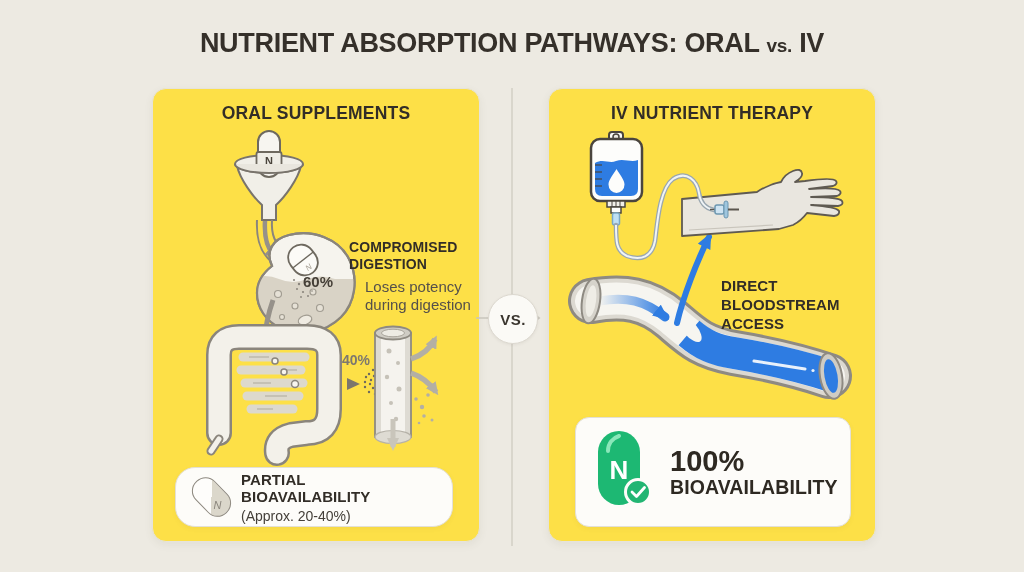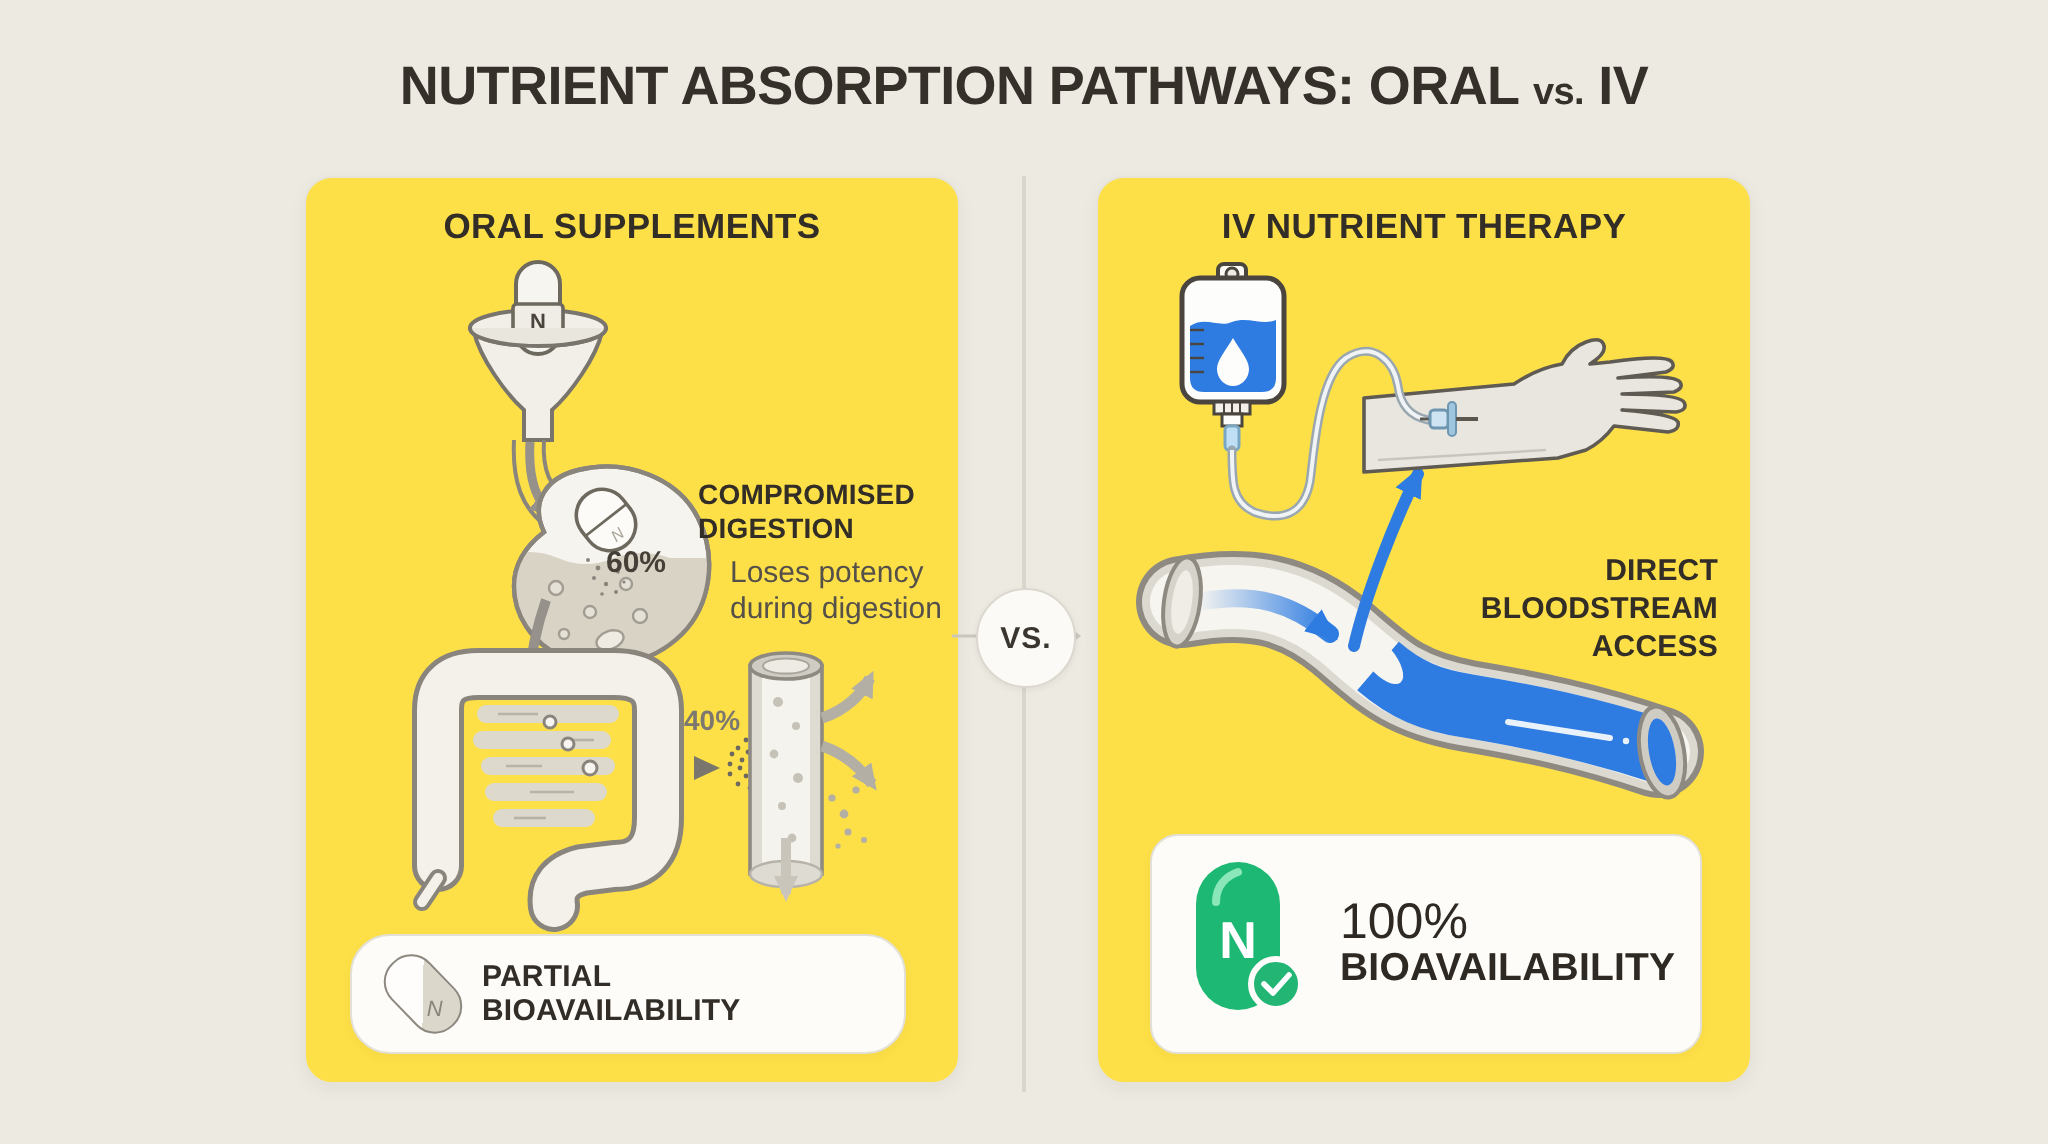--- a/index.html
+++ b/index.html
@@ -21,21 +21,21 @@
   .panel.left  { left:152px; }
   .panel.right { left:548px; }
   .panel-header {
     position:absolute; top:14px; left:0; width:100%; text-align:center;
     font-size:17.5px; font-weight:bold; color:#322d27; letter-spacing:.2px;
   }
   .illus { position:absolute; left:0; top:0; pointer-events:none; }
   .pct60 { position:absolute; left:150px; top:184px; font-size:15px; font-weight:800; color:#453f37; }
   .pct40 { position:absolute; left:189px; top:263px; font-size:14px; font-weight:800; color:#7d786f; }
   .callout-left  { position:absolute; left:196px; top:150px; width:128px; }
-  .callout-right { position:absolute; left:172px; top:188px; width:138px;text-align:right; }
+  .callout-right { position:absolute; left:172px; top:188px; width:138px; }
   .callout-title { font-size:14px; font-weight:800; color:#322d27; line-height:1.18; letter-spacing:.1px; }
   .callout-right .callout-title { font-size:15px; line-height:1.25; }
   .callout-body  { margin-top:6px; font-size:15px; color:#55504a; line-height:1.22;margin-left:16px; }
   .fcard {
     position:absolute; background:#fdfcf9; border:1px solid #e3e0d7;
     box-shadow:0 2px 5px rgba(90,80,60,.05);
     display:flex; align-items:center;
   }
   .fcard.left-card  { left:22px; right:26px; top:378px; height:58px; border-radius:20px; padding:0 16px; gap:16px; }
   .fcard.right-card { left:26px; right:24px; top:328px; height:108px; border-radius:14px; padding:0 14px 0 20px; gap:16px; }
@@ -44,21 +44,21 @@
     border:1.5px solid #8d887f; border-radius:13px;
     background:linear-gradient(135deg, #fefdfb 50%, #dbd7cb 50%);
     transform:rotate(-44deg); margin-left:6px;
   }
   .pill-tilt .pill-letter {
     position:absolute; left:3px; bottom:5px; width:16px; text-align:center;
     font-size:11px; font-style:italic; color:#8a857c; transform:rotate(44deg);
   }
   .fcard-title { font-size:15px; font-weight:800; color:#322d27; letter-spacing:.1px; }
   .fcard-sub   { font-size:14px; color:#45403a; margin-top:3px; }
-  .rc-stat  { font-size:25px; font-weight:400; color:#2e2922; line-height:1.05; }
+  .rc-stat  { font-size:29px; font-weight:700; color:#2e2922; line-height:1.05; }
   .rc-title { font-size:19.5px; font-weight:800; color:#2e2922; line-height:1.1; letter-spacing:.1px; }
   .rc-body  { font-size:13.5px; color:#4a453e; line-height:1.25; margin-top:4px; width:178px; }
   .divider-v { position:absolute; left:511px; top:88px; width:2px; height:458px; background:#d9d6cc; }
   .vs-arrow  { position:absolute; left:476px; top:308px; z-index:1; }
   .vs-badge {
     position:absolute; left:488px; top:294px; width:48px; height:48px; border-radius:50%;
     background:#fbfaf6; border:1.5px solid #dcd8cf; box-shadow:0 1px 3px rgba(90,80,60,.08);
     display:flex; align-items:center; justify-content:center;
     font-size:15px; font-weight:bold; color:#3a352e; letter-spacing:.5px; z-index:2;
   }
@@ -245,20 +245,21 @@
       <div class="callout-title">COMPROMISED DIGESTION</div>
       <div class="callout-body">Loses potency during digestion</div>
     </div>
 
     <div class="fcard left-card">
       <div class="pill-tilt">
         <span class="pill-letter">N</span>
       </div>
       <div>
         <div class="fcard-title">PARTIAL BIOAVAILABILITY</div>
+        <div class="fcard-sub">(Approx. 20-40%)</div>
       </div>
     </div>
   </div>
 
   <div class="panel right">
     <div class="panel-header">IV NUTRIENT THERAPY</div>
 
     <svg class="illus" width="326" height="452" viewBox="0 0 326 452">
       <defs>
         <marker id="mBlue" markerUnits="userSpaceOnUse" markerWidth="16" markerHeight="14" refX="11" refY="7" orient="auto">

